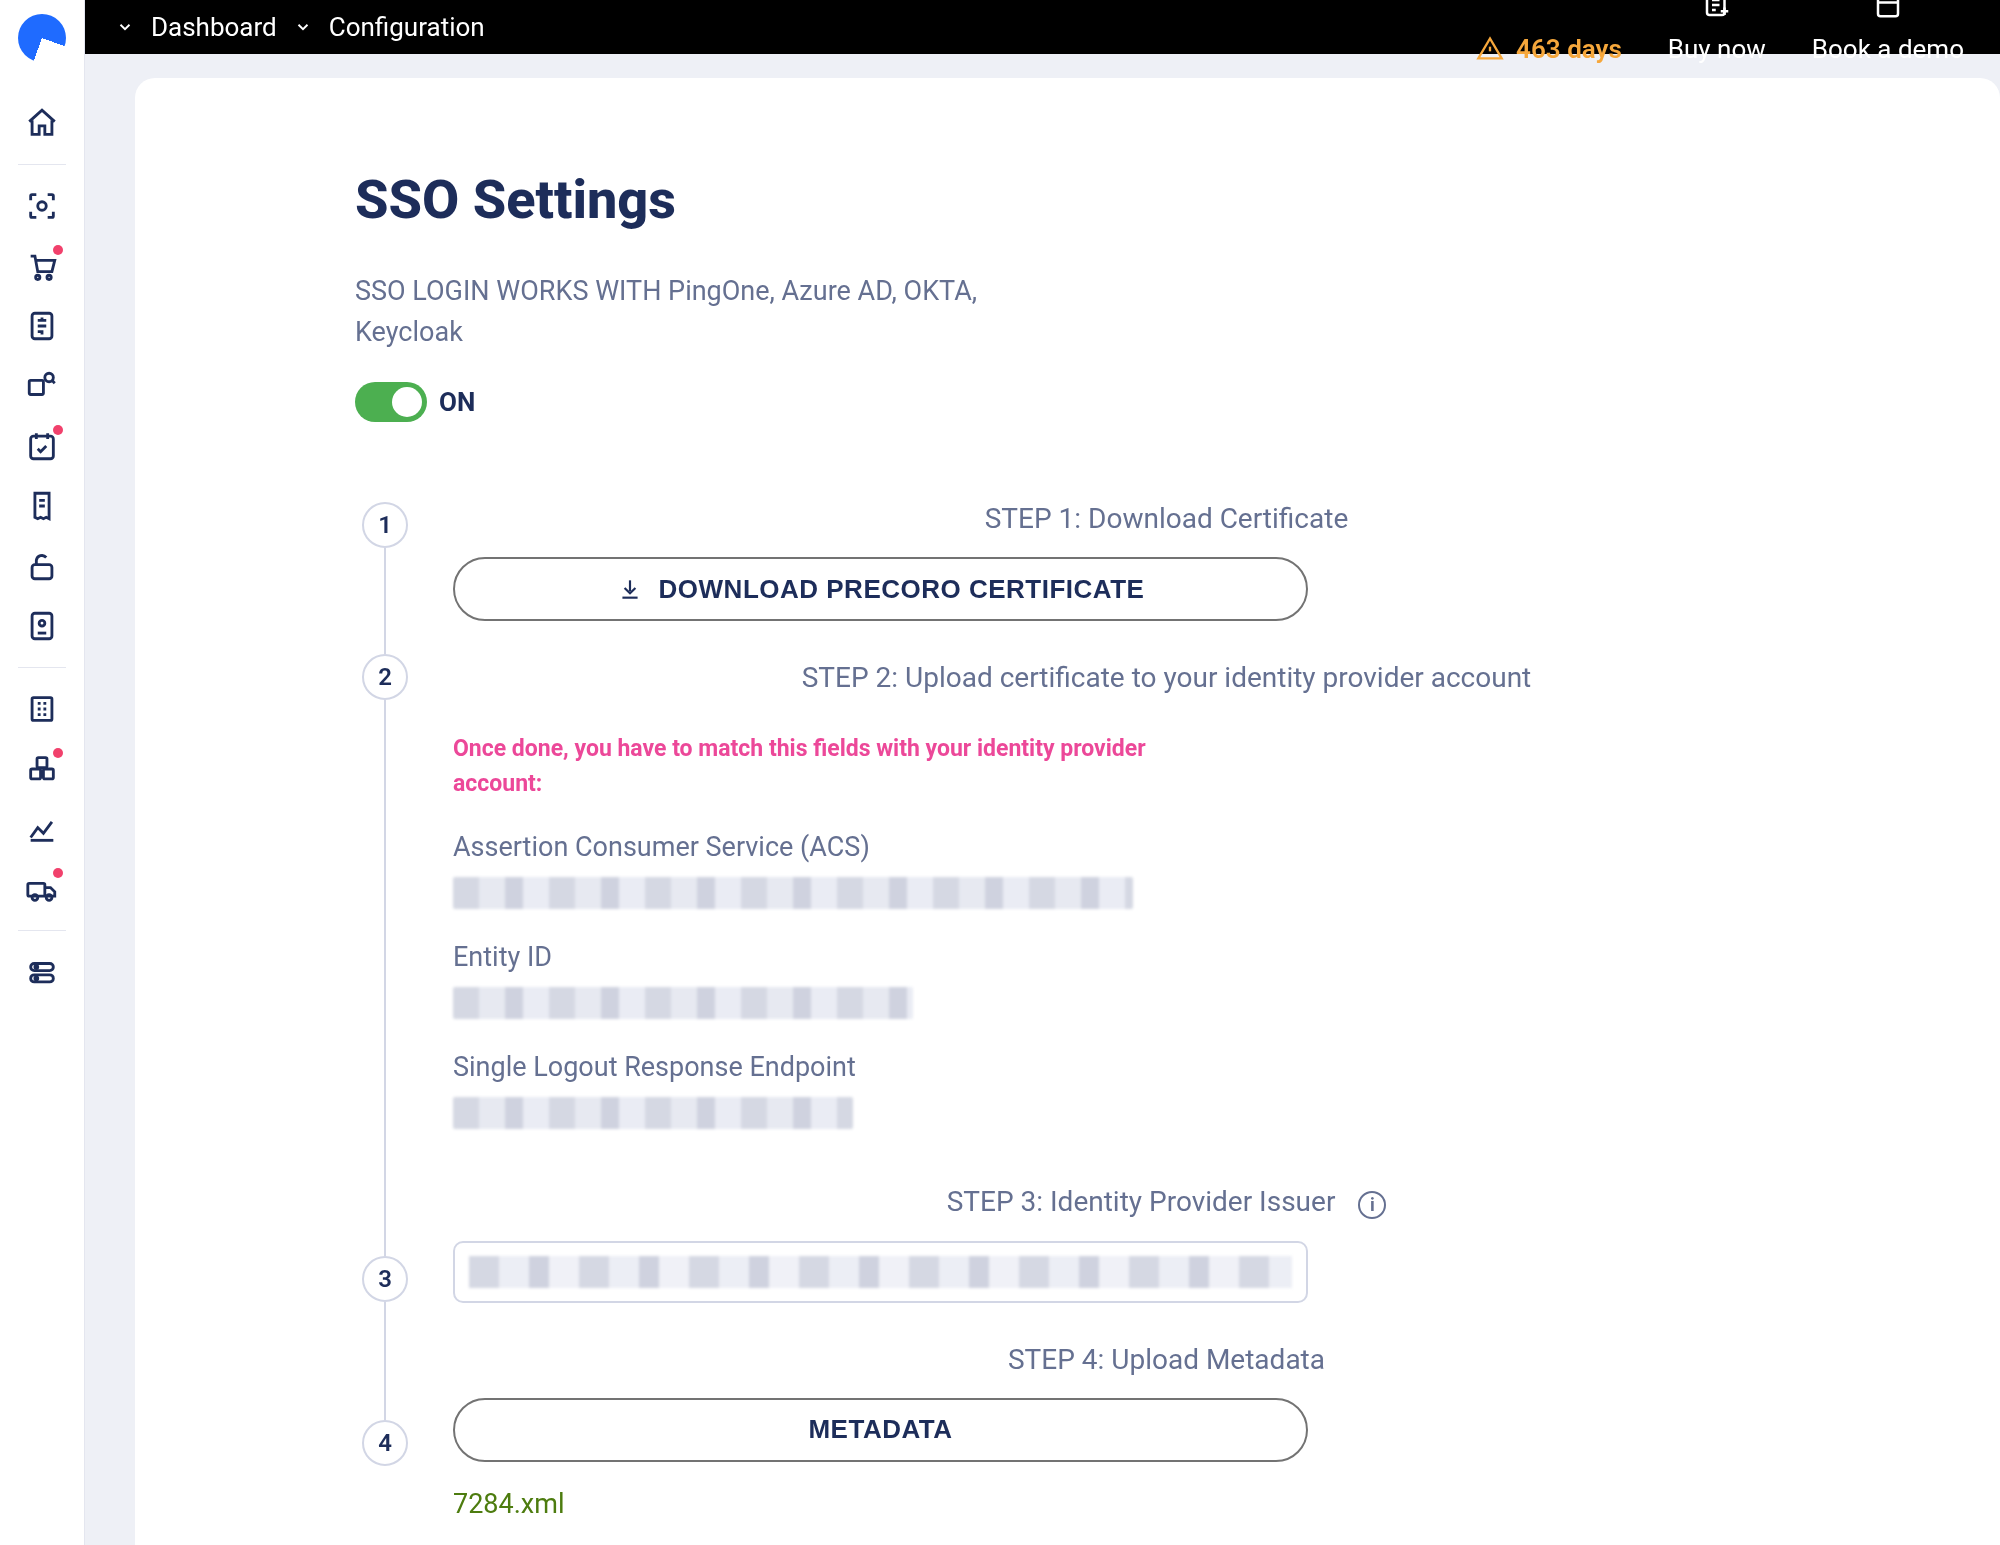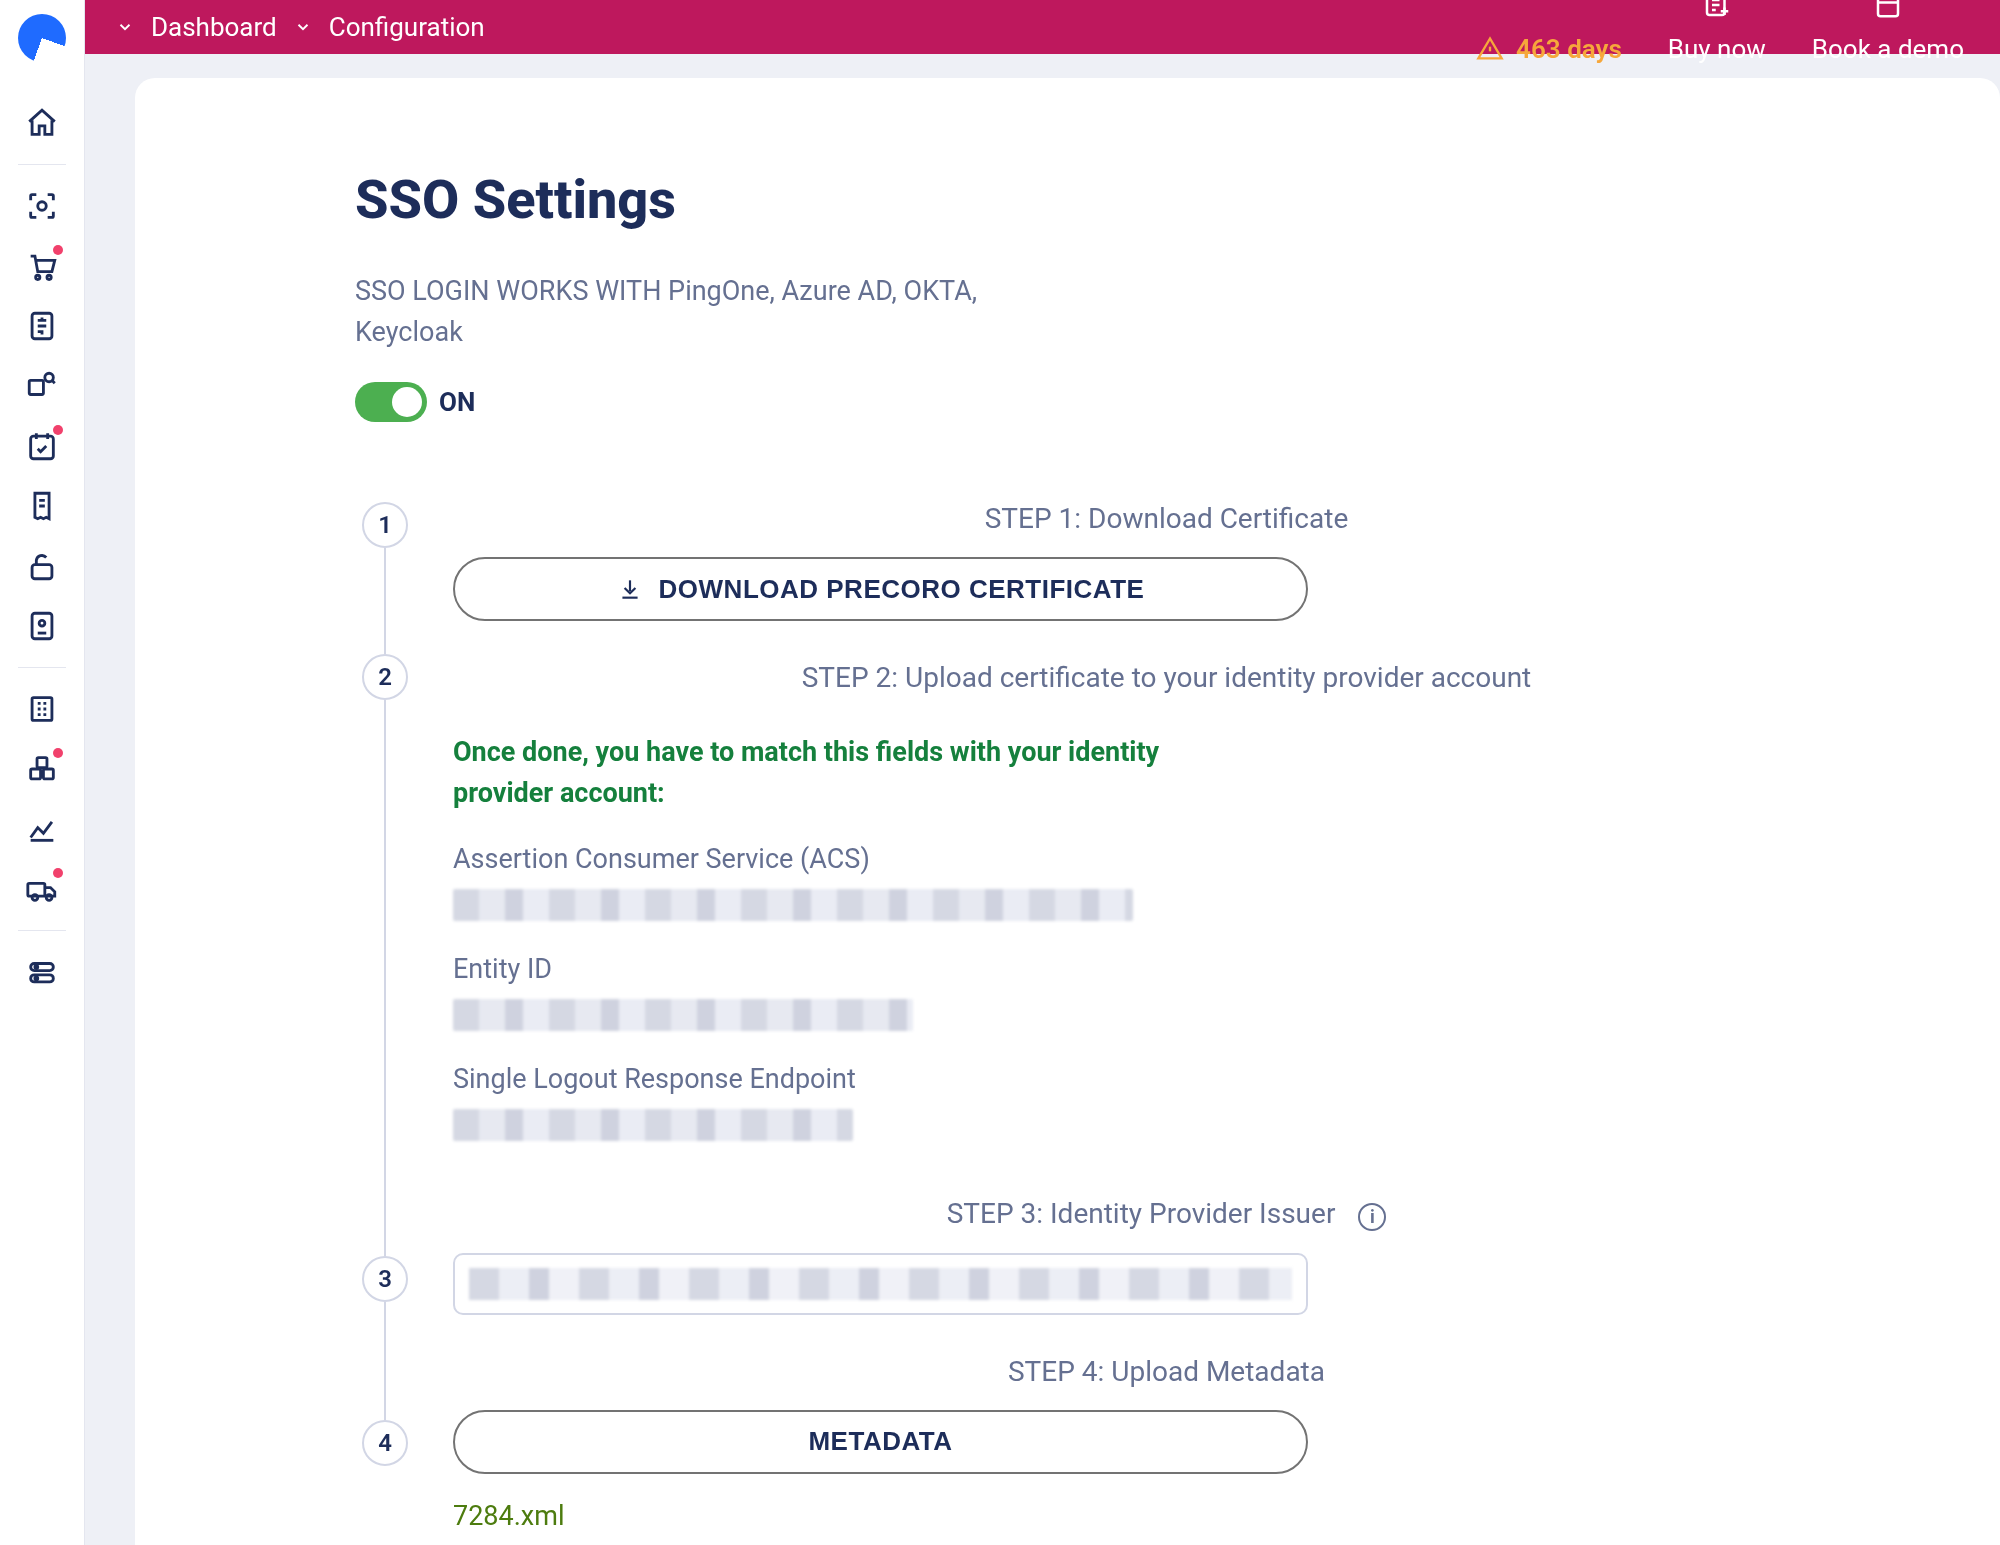--- a/index.html
+++ b/index.html
@@ -36,21 +36,21 @@
   .side-dot::after{
     content:""; position:absolute; top:-2px; right:-2px;
     width:10px;height:10px;background:#f1416c;border-radius:50%;
   }
   .side-sep { width:48px; height:1px; background:#e4e6ef; }
   
   .mainwrap { flex:1; display:flex; flex-direction:column; }
   
   .topbar {
     height:54px;
-    background:#be185d;
+    background:#000000;
     color:#fff;
     display:flex;
     align-items:center;
     padding:0 36px 0 30px;
     gap:20px;
     font-size:26px;
   }
   .topbar .bc { display:flex; align-items:center; gap:16px;}
   .chev { width:20px;height:20px; display:inline-flex;align-items:center;justify-content:center;}
   .chev svg{width:18px;height:18px;stroke:#fff;stroke-width:2.5;fill:none;}
@@ -88,21 +88,21 @@
   .step-title{ color:#657091; font-size:28px; margin-bottom:22px;text-align:center;}
   .step-block{ margin-bottom:40px;}
   .btn {
     width:855px; max-width:100%;
     border:2px solid #737373; border-radius:40px;
     height:64px; display:flex; align-items:center; justify-content:center;
     gap:16px; font-weight:700; font-size:26px; color:#1d2d5a; background:#fff;
     cursor:pointer; letter-spacing:0.5px;
   }
   .btn svg{width:26px;height:26px;stroke:#1d2d5a;stroke-width:2;fill:none;}
-  .bold-note{ font-weight:700; color:#15803d; max-width:760px; line-height:1.5; font-size:27px; margin:38px 0 30px 0;}
+  .bold-note{ font-weight:700; color:#ec4899; max-width:760px; line-height:1.5; font-size:23px; margin:38px 0 30px 0;}
   .field-label{ color:#657091; font-size:27px; margin-bottom:14px;}
   .blur-box{
     height:32px; border-radius:2px; margin-bottom:32px;
     background:
       repeating-linear-gradient(90deg,
         #d5d8e3 0 26px, #e7e9f1 26px 52px, #cfd2df 52px 70px, #eaecf4 70px 96px);
     filter: blur(1.5px);
   }
   .w1{width:680px;} .w2{width:460px;} .w3{width:400px;}
   .inputish{

